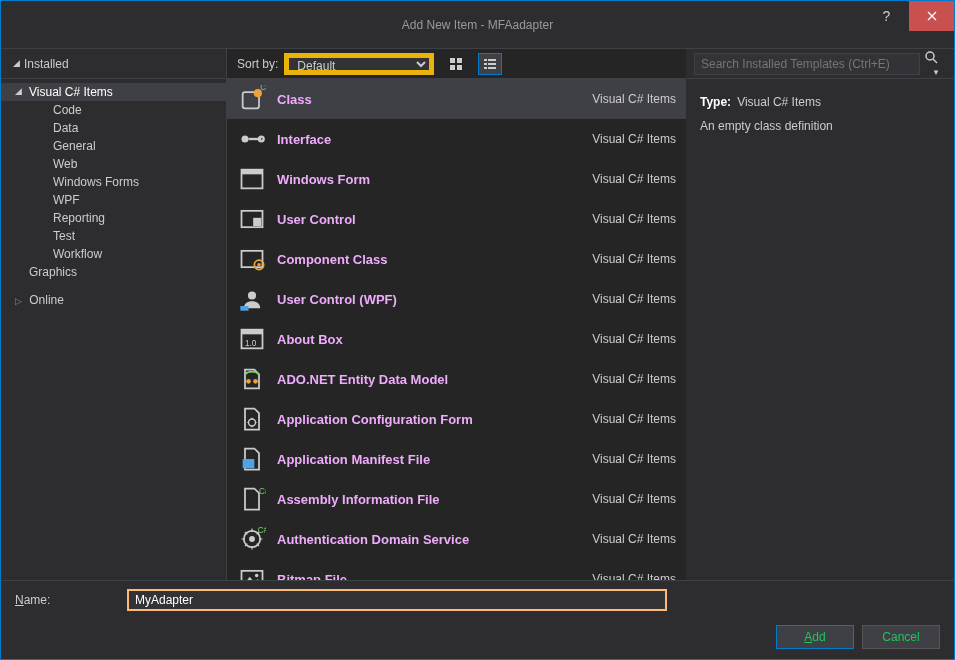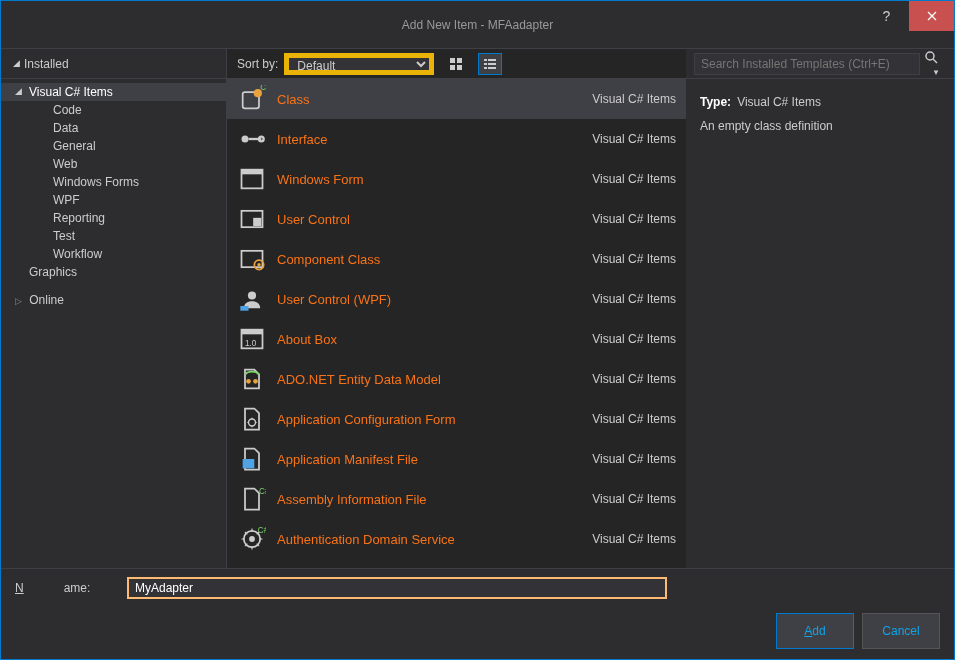--- a/index.html
+++ b/index.html
@@ -34,34 +34,34 @@
   .tree-item.sub1 { padding-left: 28px; }
   
   .center { flex: 0 0 460px; background: #252526; border-left:1px solid #3f3f46; display:flex; position:relative;}
   .listwrap { flex:1; overflow-y:auto; overflow-x:hidden;}
   .listwrap::-webkit-scrollbar { width: 14px; }
   .listwrap::-webkit-scrollbar-track { background: #3e3e42; }
   .listwrap::-webkit-scrollbar-thumb { background: #686868; }
   .row { display:flex; align-items:center; height:40px; padding-left:10px; padding-right:10px; border-bottom: none;}
   .row.selected { background:#3f3f46; }
   .row .ico { width:30px; height:30px; display:flex; align-items:center; justify-content:center; margin-right:10px;}
-  .row .name { flex:1; color:#f97316; font-size:13px;}
+  .row .name { flex:1; color:#f0abfc; font-size:13px;font-weight:bold;}
   .row .cat { color:#ccc; font-size:12px;}
   
   .info { flex:1; background:#2d2d30; padding:16px 14px; color:#ccc; }
   .info .typeline { margin-bottom:10px; font-size:12px;}
   .info .typeline b { color:#fff; font-weight:600; margin-right:6px;}
   
   .bottom { border-top:1px solid #3f3f46; padding: 8px 14px 10px; background:#2d2d30; }
   .namerow { display:flex; align-items:center; gap:12px; margin-bottom:14px;}
   .namerow .lbl { width:100px; color:#ccc;}
   .namerow .lbl span { text-decoration: underline; }
   .namerow input { flex:0 0 540px; height:22px; background:#333337; border:2px solid #fdba74; color:#fff; padding:0 6px; font-size:12px;}
   .btnrow { display:flex; justify-content:flex-end; gap:8px; }
-  .btn { width:78px; height:36px; background:#3f3f46; border:1px solid #555; color:#0ea5e9; font-size:12px; display:flex; align-items:center; justify-content:center; }
+  .btn { width:78px; height:24px; background:#3f3f46; border:1px solid #555; color:#22c55e; font-size:12px; display:flex; align-items:center; justify-content:center; }
   .btn.primary { border:1px solid #007acc; }
   .btn .ul { text-decoration: underline; }
   svg { display:block; }
 </style>
 </head>
 <body>
 
 <div class="window">
 
   <div class="titlebar">
@@ -291,21 +291,21 @@
     <div class="info">
       <div class="typeline">
         <b>Type:</b><span>Visual C# Items</span>
       </div>
       <div>An empty class definition</div>
     </div>
   </div>
 
   <div class="bottom">
     <div class="namerow">
-      <div class="lbl"><span>N</span><span style="text-decoration:none;padding-left:40px;">ame:</span></div>
+      <div class="lbl"><span>N</span><span style="text-decoration:none;">ame:</span></div>
       <input type="text" value="MyAdapter" style="">
     </div>
     <div class="btnrow">
       <div class="btn primary">
           <span><span class="ul">A</span><span>dd</span></span>
         </div>
       <div class="btn">Cancel</div>
     </div>
   </div>
 </div>

